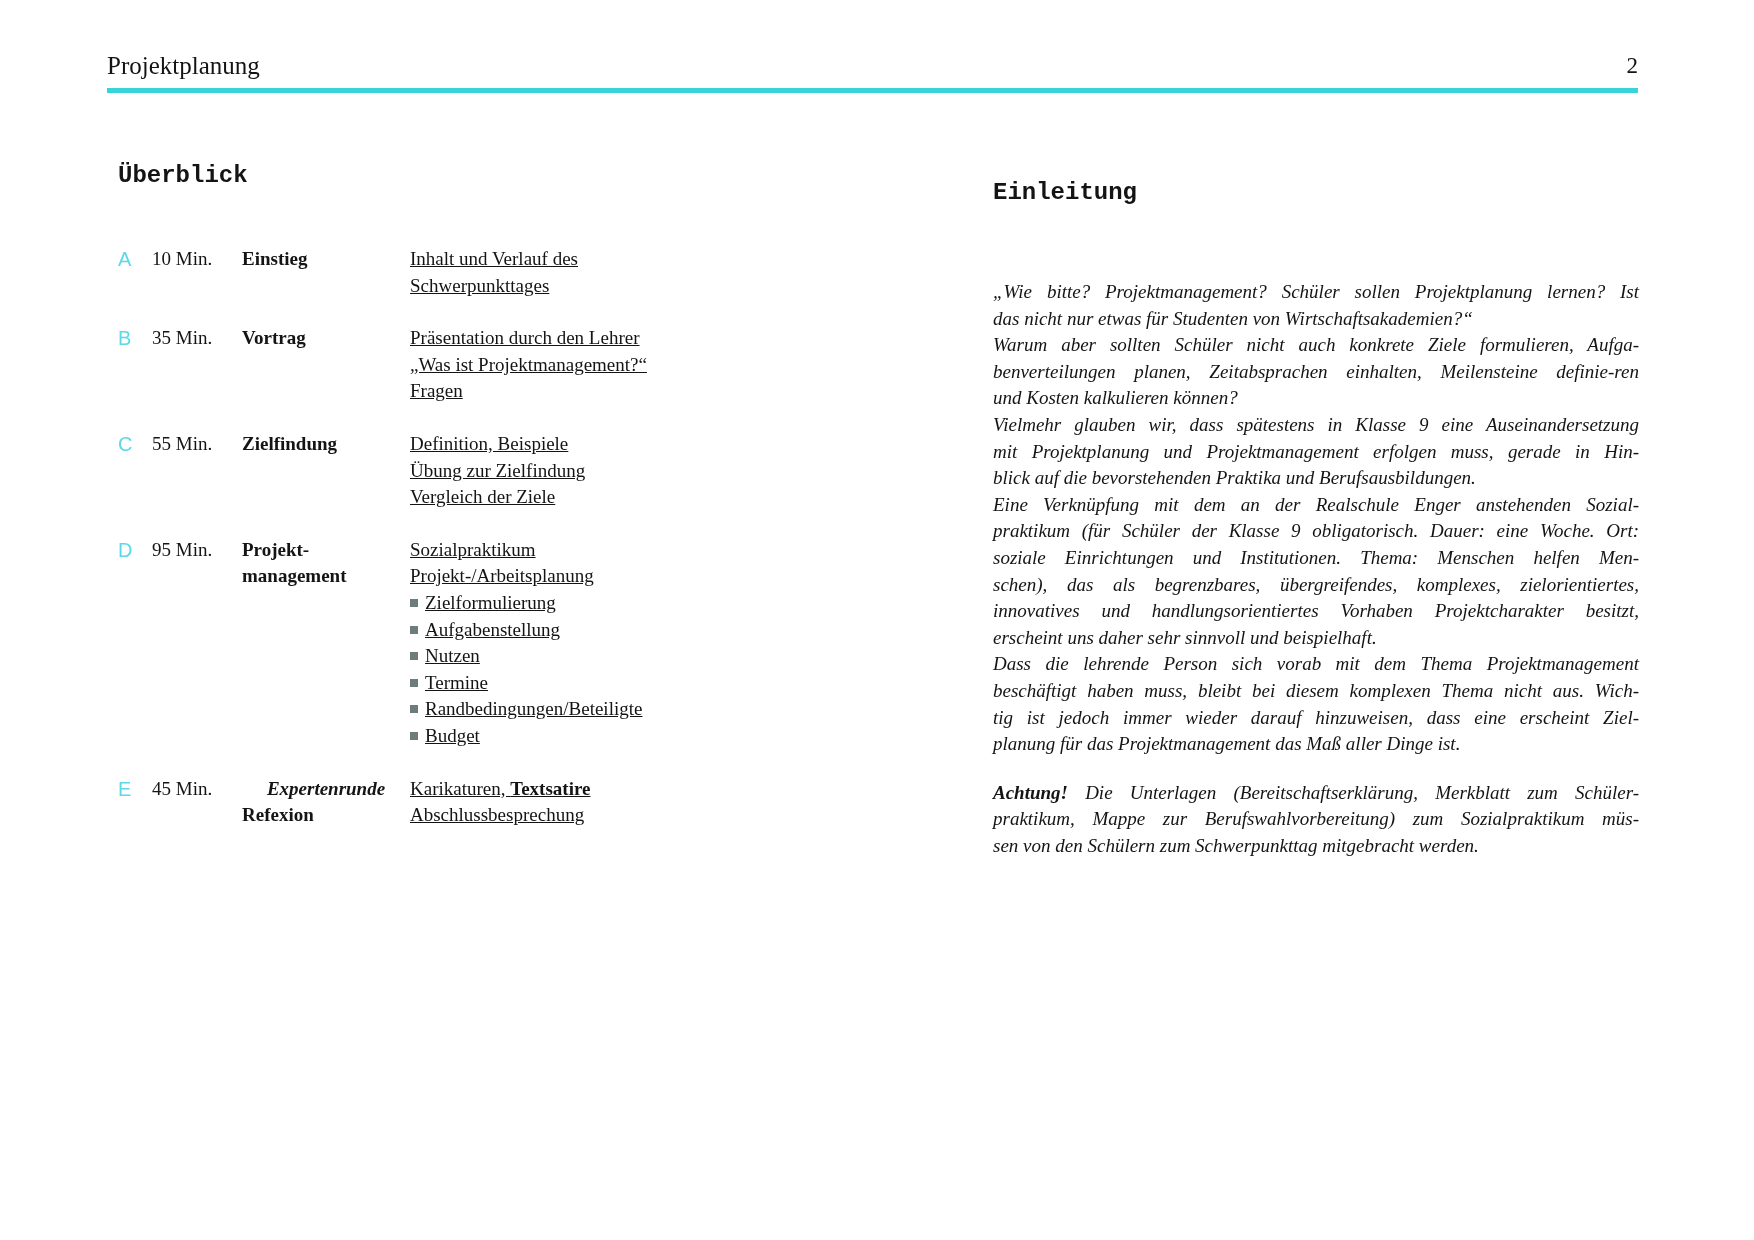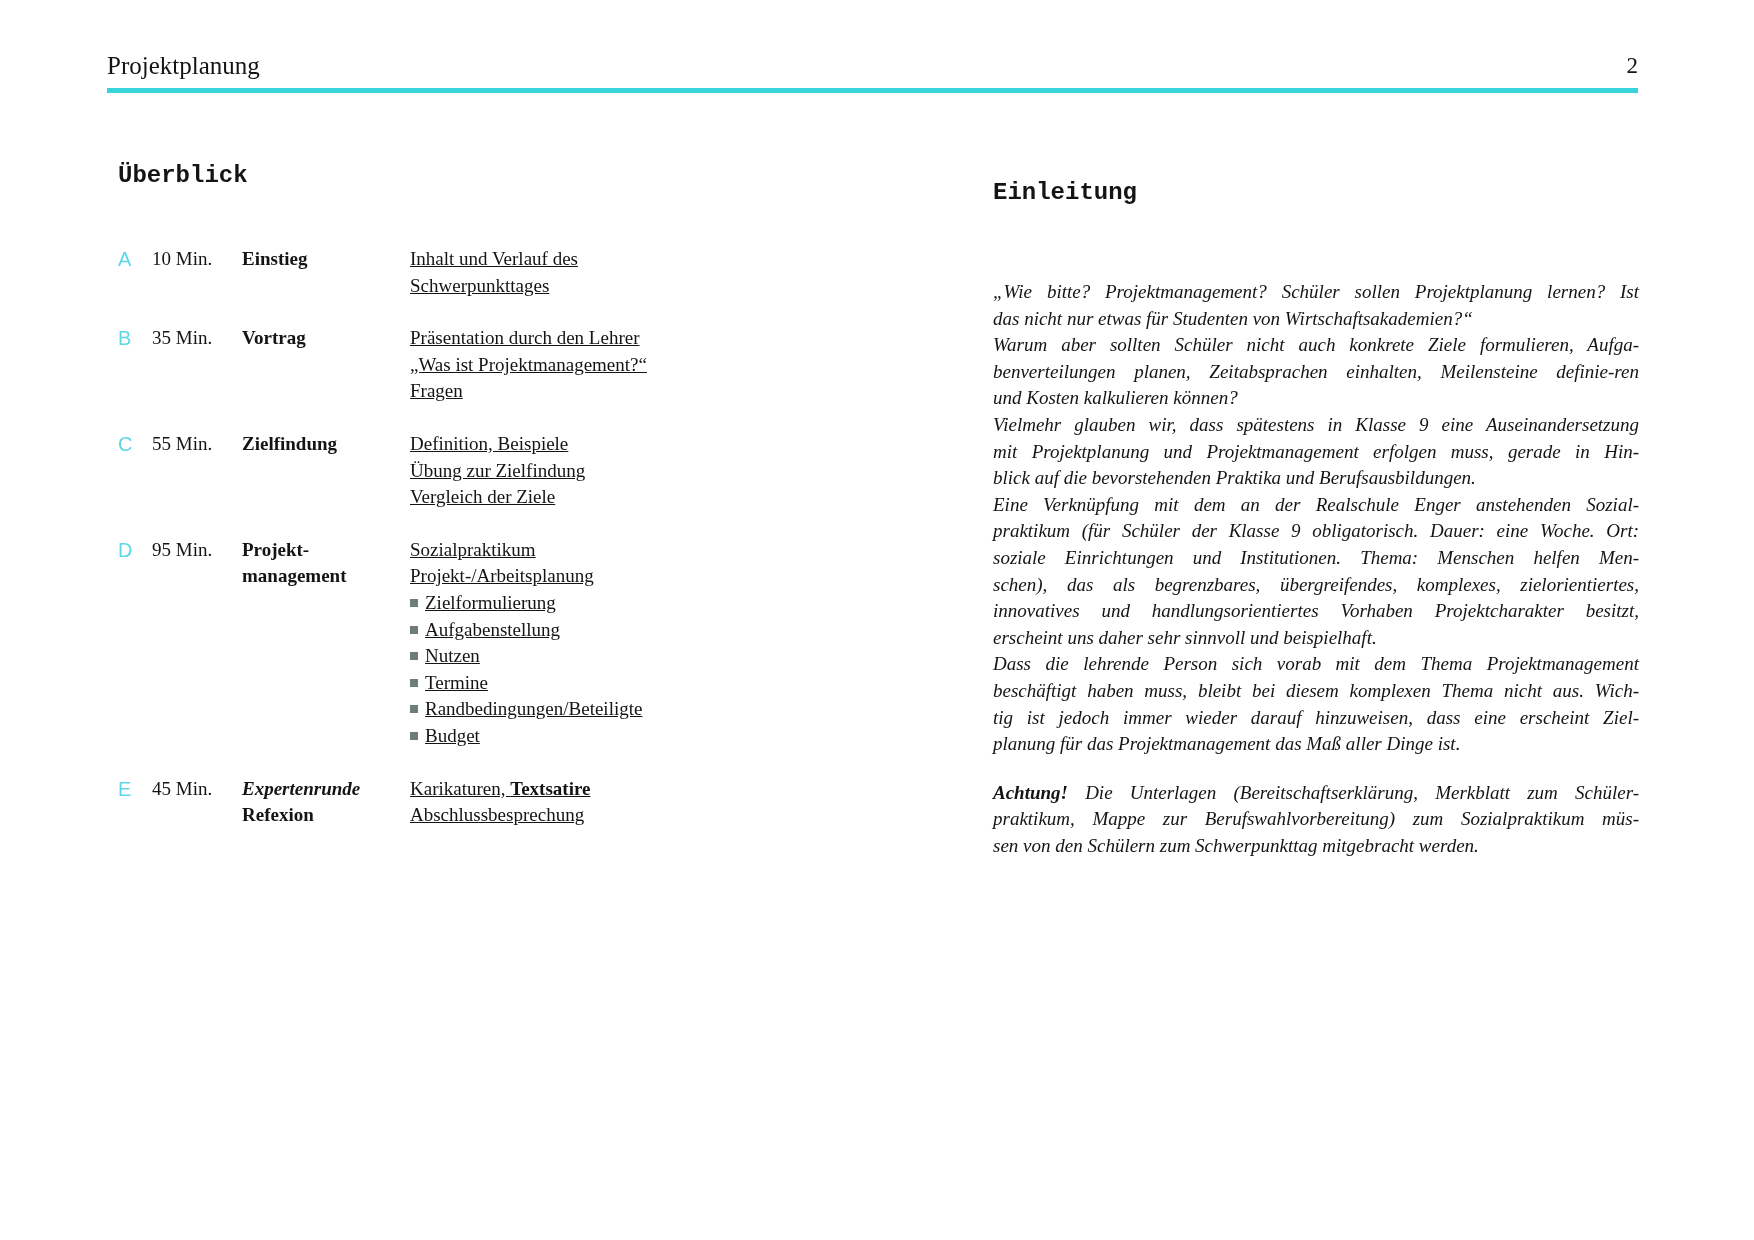--- a/index.html
+++ b/index.html
@@ -47,21 +47,21 @@
     grid-template-columns: 34px 90px 168px auto;
     font-size: 19px; line-height: 26.6px;
     margin-bottom: 26px;
   }
   .row-letter {
     font-family: "Liberation Sans", "DejaVu Sans", sans-serif;
     font-size: 20px; color: var(--letter-color, #5cd8e6);
     line-height: 26.6px;
   }
   .topic-line { font-weight: 700; }
-  .topic-line.italic { font-style: italic; }
+  .topic-line.italic { font-style: italic; text-align: center; }
   .detail-line { white-space: nowrap; text-decoration: underline; }
   .bullet {
     display: inline-block; width: 8px; height: 8px;
     background: var(--bullet-color, #6e7d7c);
     margin-right: 7px; vertical-align: 2px;
   }
   .bold { font-weight: 700; }
 
   
   .paragraphs { margin-top: 72px; font-size: 19px; line-height: 26.6px; font-style: italic; }

